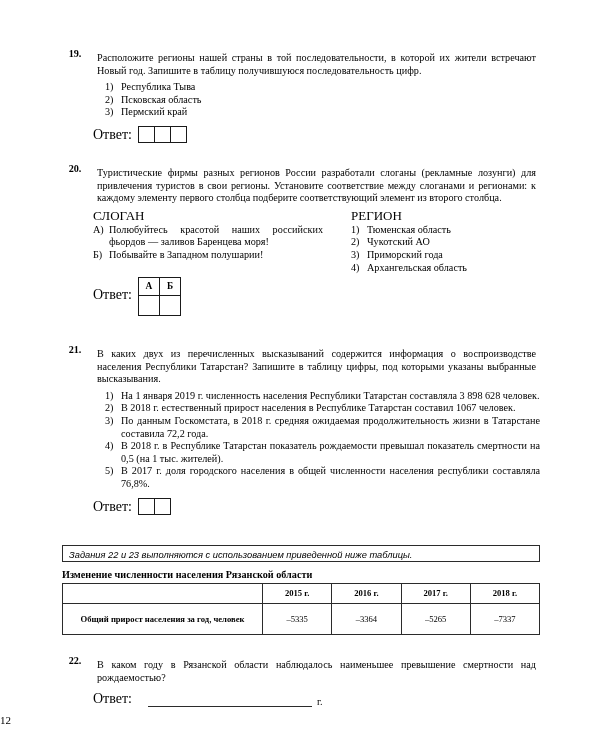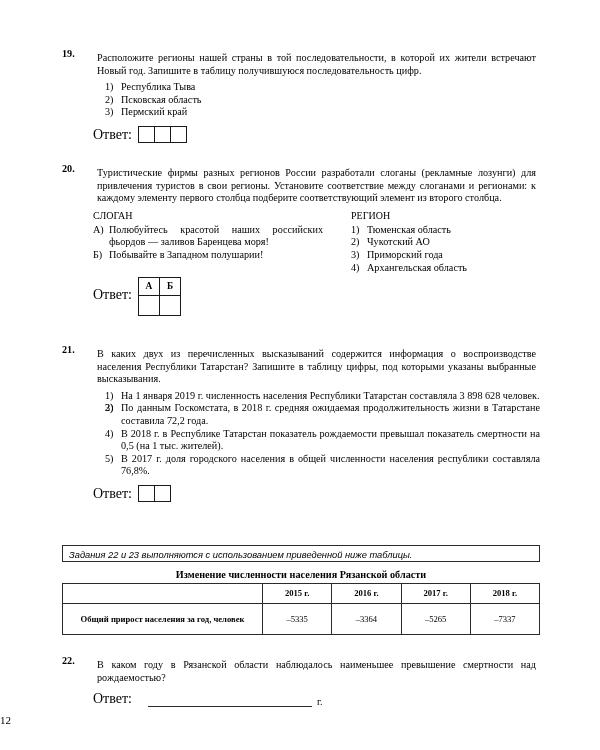--- a/index.html
+++ b/index.html
@@ -25,21 +25,21 @@
   .task {
     position: absolute;
     left: 62px;
     width: 478px;
   }
   .task-num {
     position: absolute;
     left: 0;
     top: 0;
     width: 26px;
-    text-align: left;
+    text-align: center;
     font-weight: bold;
     font-size: 10.2px;
     line-height: 12.6px;
   }
   .task-body {
     margin-left: 31px;
   }
   .qtext {
     font-size: 10.2px;
     line-height: 12.6px;
@@ -119,21 +119,21 @@
     top: 0;
     width: 230px;
   }
   .col-right {
     position: absolute;
     left: 258px;
     top: 0;
     width: 215px;
   }
   .colhead {
-    font-size: 10px;
+    font-size: 13px;
     line-height: 13px;
   }
   
   .note-box {
     position: absolute;
     left: 62px;
     width: 478px;
     box-sizing: border-box;
     border: 1px solid #2b2b2b;
     padding: 3px 6px 0 6px;
@@ -142,21 +142,21 @@
     font-family: "Liberation Sans", "DejaVu Sans", sans-serif;
     font-style: italic;
     font-size: 9.3px;
     line-height: 12px;
   }
   
   .tbl-title {
     position: absolute;
     left: 62px;
     width: 478px;
-    text-align: center;
+    text-align: left;
     font-size: 10.2px;
     font-weight: bold;
   }
   table.data {
     position: absolute;
     left: 62px;
     width: 478px;
     border-collapse: collapse;
     table-layout: fixed;
   }
@@ -268,21 +268,21 @@
       </div>
     </div>
   </div>
 
   <div class="task" style="top:344px;">
     <div class="task-num">21.</div>
     <div class="task-body">
       <p class="qtext">В каких двух из перечисленных высказываний содержится информация о воспроизводстве населения Республики Татарстан? Запишите в таблицу цифры, под которыми указаны выбранные высказывания.</p>
       <ul class="opts indent" style="margin-top:3px;">
         <li><span class="mk">1)</span><span>На 1 января 2019 г. численность населения Республики Татарстан составляла 3 898 628 человек.</span></li>
-        <li><span class="mk">2)</span></li>
+        <li><span class="mk">2)</span><span>В 2018 г. естественный прирост населения в Республике Татарстан составил 1067 человек.</span></li>
         <li><span class="mk">3)</span><span>По данным Госкомстата, в 2018 г. средняя ожидаемая продолжительность жизни в Татарстане составила 72,2 года.</span></li>
         <li><span class="mk">4)</span><span>В 2018 г. в Республике Татарстан показатель рождаемости превышал показатель смертности на 0,5 (на 1 тыс. жителей).</span></li>
         <li><span class="mk">5)</span><span>В 2017 г. доля городского населения в общей численности населения республики составляла 76,8%.</span></li>
       </ul>
       <div class="ans-row">
         <span class="ans-label">Ответ:</span>
         <div class="boxes">
           <div class="cell"></div>
           <div class="cell"></div>
         </div>

